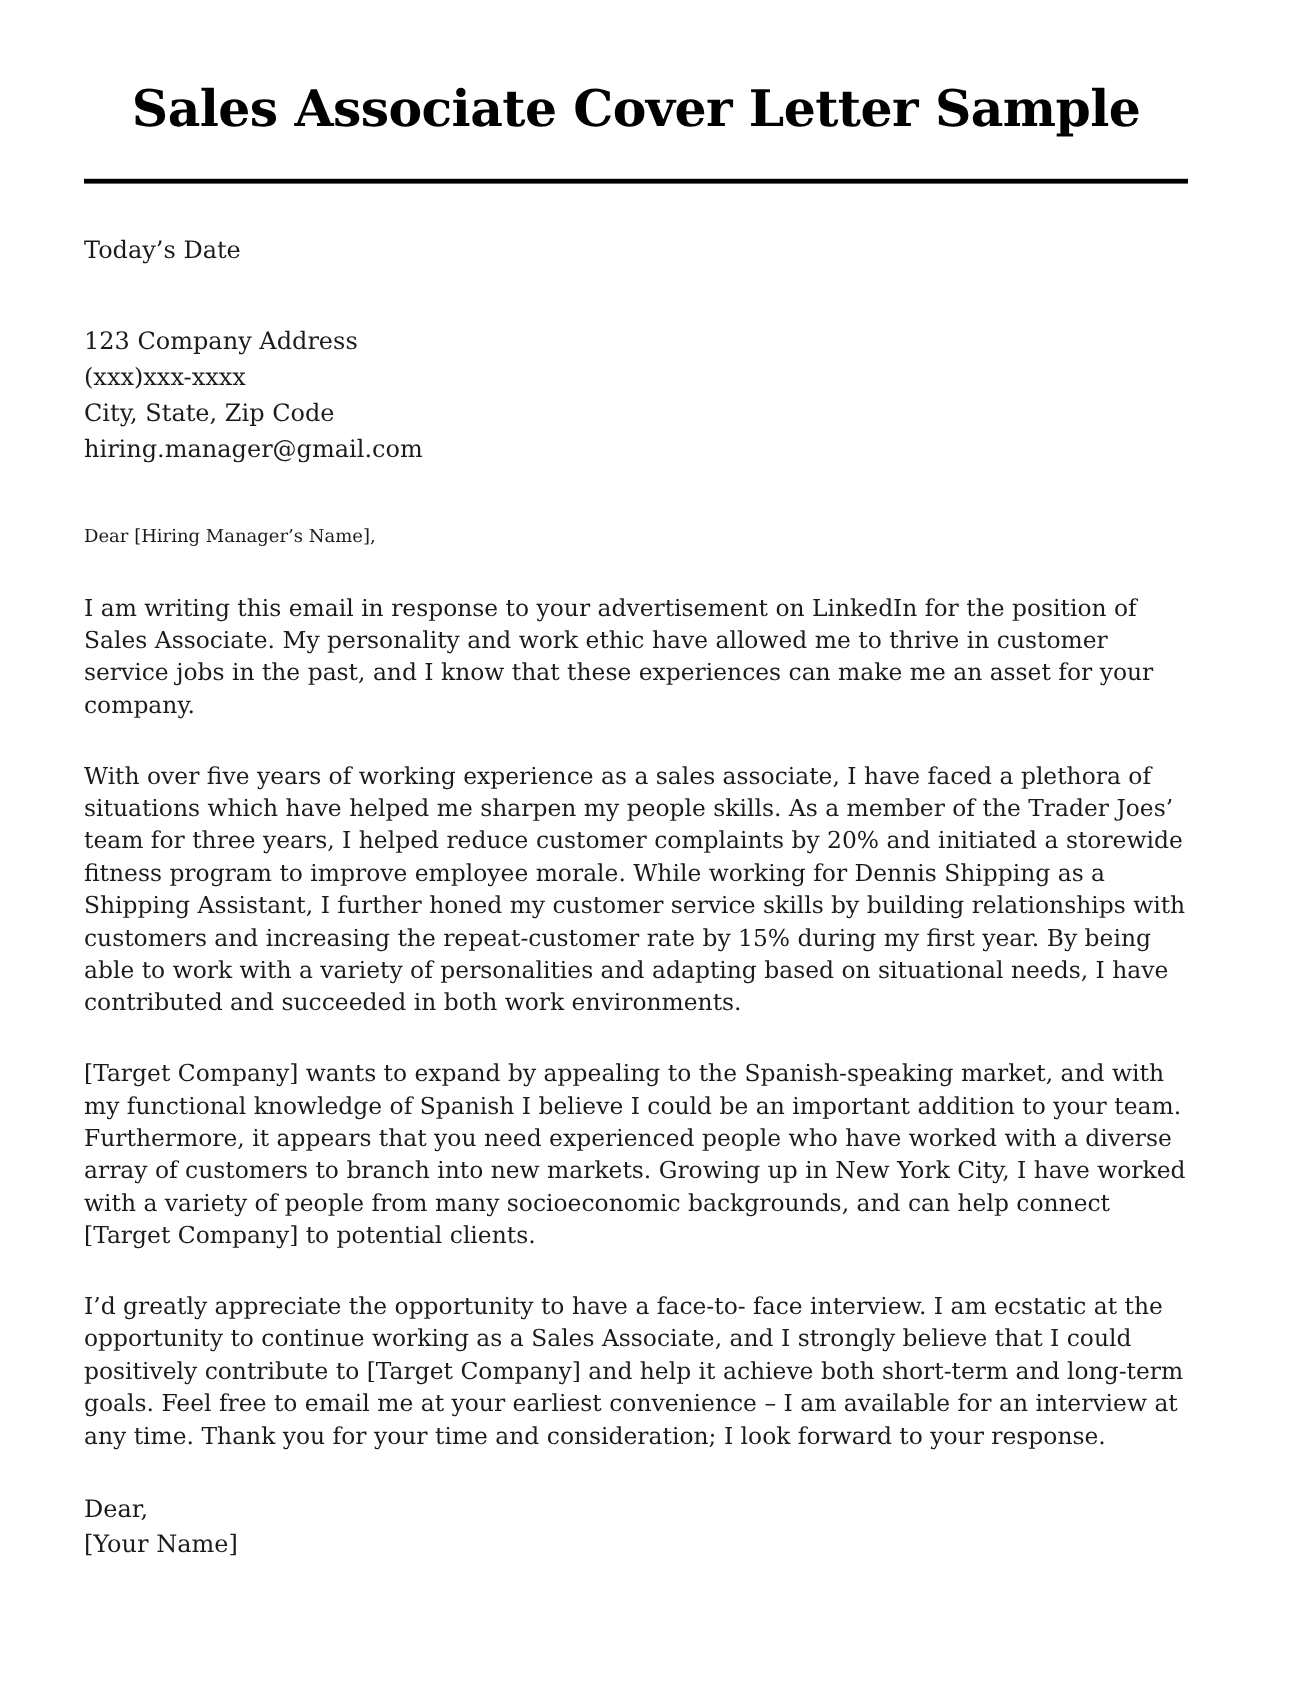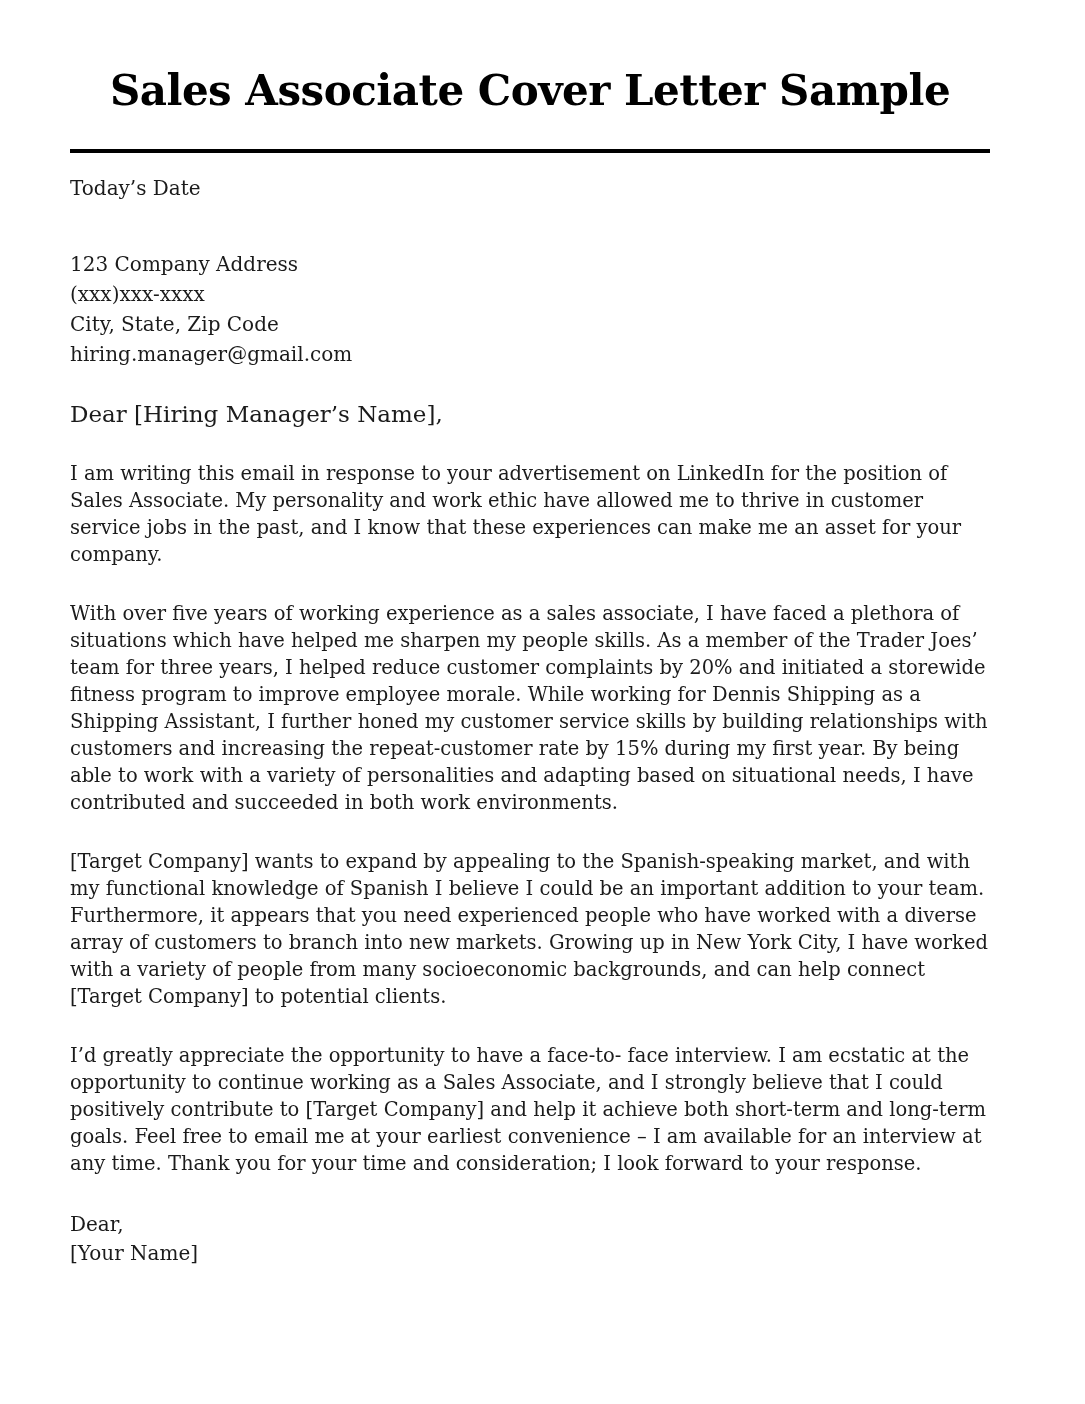--- a/index.html
+++ b/index.html
@@ -24,32 +24,32 @@
     text-align: center;
     color: #000000;
     letter-spacing: -0.5px;
   }
   .title-rule {
     height: 4px;
     background: #000000;
     margin-top: 37px;
   }
   .header-block {
-    margin-top: 20px;
+    margin-top: 40px;
     font-size: 20px;
     line-height: 30px;
   }
   .address-block {
     margin-top: 46px;
     font-size: 20px;
     line-height: 30px;
   }
   .salutation {
-    margin-top: 32px;
-    font-size: 23px;
+    margin-top: 45px;
+    font-size: 15px;
     line-height: 27px;
   }
   p.body-text {
     margin-top: 32px;
     font-size: 19.5px;
     line-height: 27px;
     text-align: left;
   }
   .closing-block {
     margin-top: 33px;

